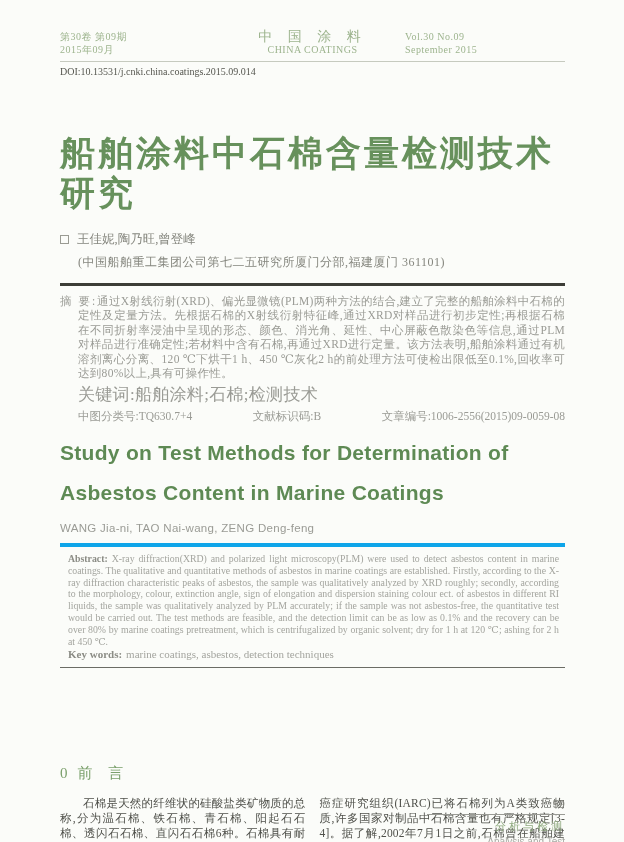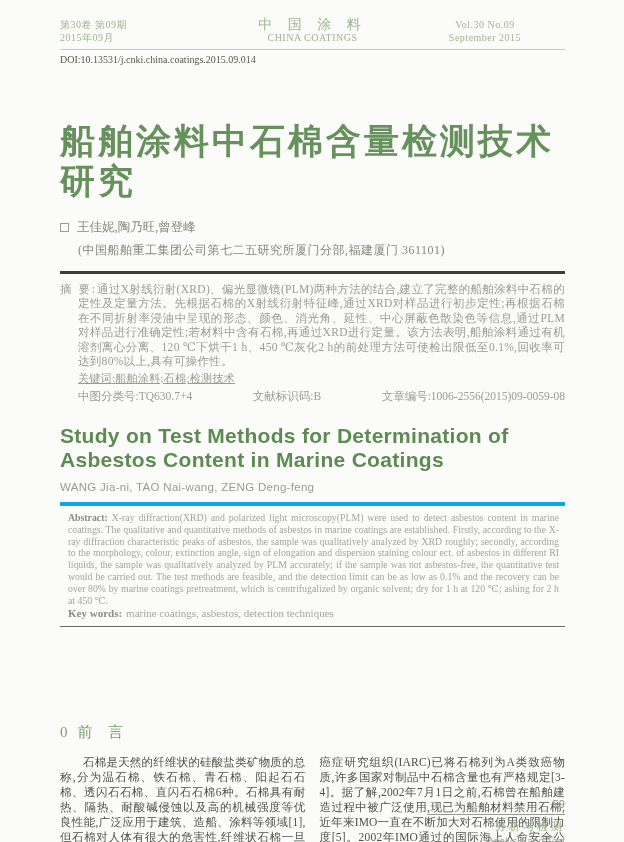--- a/index.html
+++ b/index.html
@@ -4,31 +4,31 @@
 <style>
   * { margin:0; padding:0; box-sizing:border-box; }
   html,body { width:624px; }
   body {
     width:624px; height:842px;
     background:#fbfcf9;
     font-family:"Liberation Serif","DejaVu Serif",serif;
     position:relative;
     overflow:hidden;
   }
-  .page { position:relative; width:624px; height:842px; padding:18px 59px 0 60px; }
+  .page { position:relative; width:624px; height:842px; padding:30px 59px 0 60px; }
 
   
   .jheader {
     display:flex; justify-content:space-between; align-items:flex-start;
     border-bottom:1px solid #c6cabf; padding-bottom:5px;
   }
   .jheader .col { font-size:10px; line-height:13px; color:#9db48e; letter-spacing:.5px; }
   .jheader .left  { text-align:left;  width:160px; }
   .jheader .mid   { text-align:center; flex:1; }
-  .jheader .right { text-align:center; width:160px; }
+  .jheader .right { text-align:left; width:160px; }
   .jheader .cn-title { letter-spacing:6px; font-size:14px;font-family:Liberation Serif, serif; }
   .doi { margin-top:4px; font-size:10px; color:#55564f; font-family:"Liberation Serif",serif; }
 
   
   .title-cn {
     margin-top:56px;
     font-family:"Liberation Sans","DejaVu Sans",sans-serif;
     font-weight:bold; font-size:35px; line-height:40px;
     color:#67915c; letter-spacing:3px;
   }
@@ -41,31 +41,31 @@
 
   .rule-thick { margin-top:12px; height:2.5px; background:#3c3d37; }
 
   
   .abstract-cn {
     margin-top:8px; font-size:11.5px; line-height:14.6px;
     color:#9a9b95; text-align:justify;
     padding-left:18px; text-indent:-18px; letter-spacing:.3px;
   }
   .abstract-cn .lbl { letter-spacing:2px; }
-  .keywords-cn { margin-top:2px; padding-left:18px; font-size:11px; color:#9a9b95; letter-spacing:.3px;text-decoration:underline; }
+  .keywords-cn { margin-top:2px; padding-left:18px; font-size:17px; color:#9a9b95; letter-spacing:.3px; }
   .class-row {
     margin-top:3px; padding-left:18px; display:flex; justify-content:space-between;
     font-size:11.5px; color:#9a9b95;
   }
 
   
   .title-en {
-    margin-top:20px;
+    margin-top:9px;
     font-family:"Liberation Sans","DejaVu Sans",sans-serif;
-    font-weight:bold; font-size:21px; line-height:24px;
+    font-weight:bold; font-size:21px; line-height:40px;
     color:#5e8a54; letter-spacing:.3px;
   }
   .authors-en { margin-top:9px; font-size:11.5px; color:#9a9b95; letter-spacing:.3px;
     font-family:"Liberation Sans","DejaVu Sans",sans-serif; }
   .affiliation-en { margin-top:6px; font-size:10.5px; font-style:italic; color:#9a9b95; }
 
   
   .abstract-box {
     margin-top:9px;
     border-top:4px solid #0ea5e9; border-bottom:1px solid #6b6c65;

